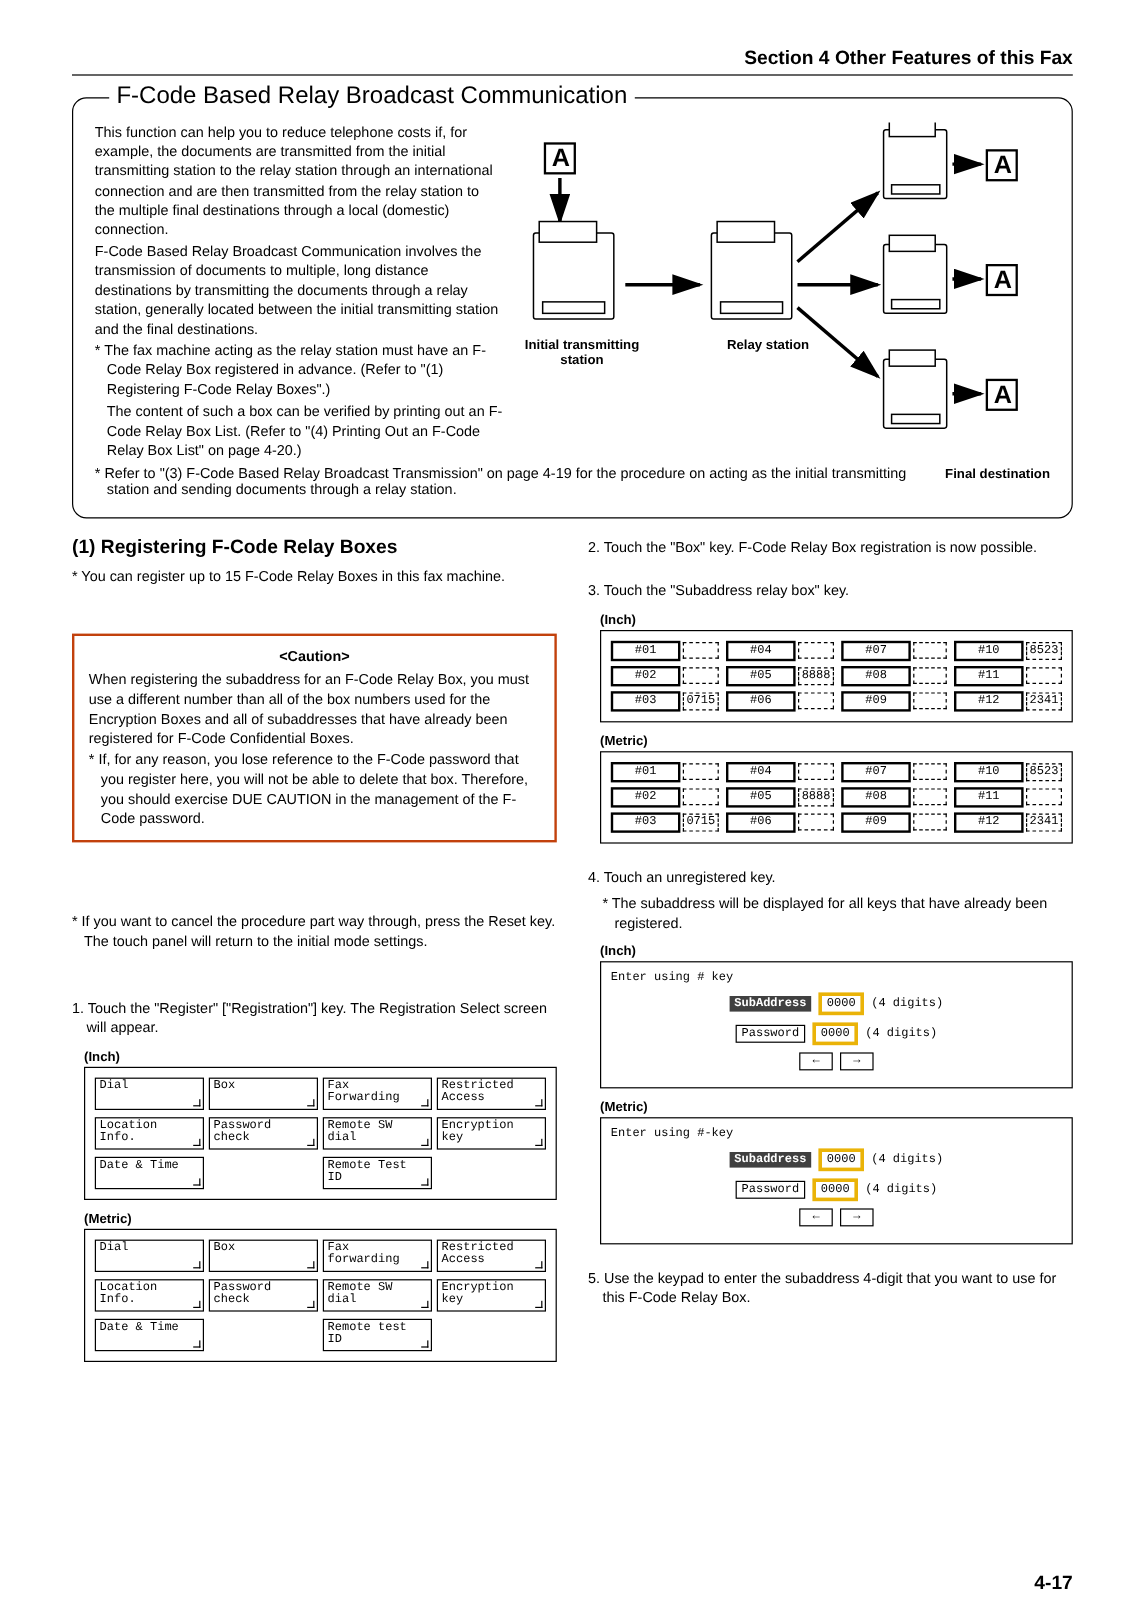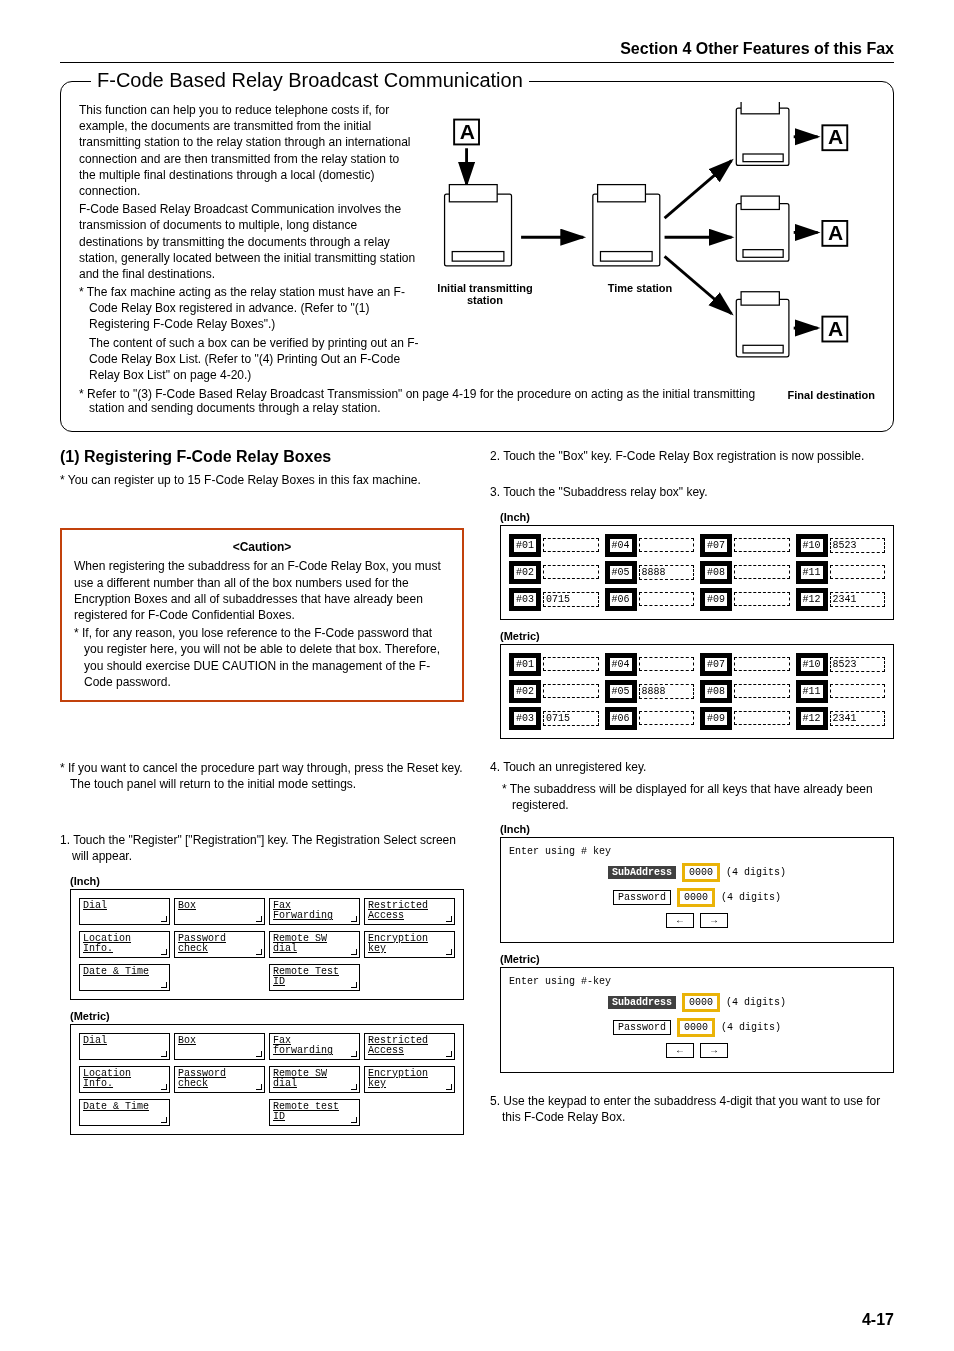--- a/index.html
+++ b/index.html
@@ -66,34 +66,33 @@
     display: grid;
     grid-template-columns: repeat(4, 1fr);
     gap: 6px 4px;
   }
   .reg-btn {
     border: 1px solid #000;
     padding: 2px 3px;
     min-height: 22px;
     line-height: 1.05;
     position: relative;
-    text-decoration: underline;
   }
   .reg-btn::after {
     content: "";
     position: absolute;
     right: 2px; bottom: 2px;
     width: 5px; height: 5px;
     border-right: 1px solid #000;
     border-bottom: 1px solid #000;
   }
   .reg-btn.noarrow::after { display: none; }
   .slot-grid { display: grid; grid-template-columns: repeat(4,1fr); gap:4px 6px; }
   .slot { display:flex; align-items:center; gap:2px; }
-  .slot-num { border:5px solid #000000; padding:1px 2px; min-width:20px; text-align:left; }
+  .slot-num { border:2px solid #000000; padding:1px 18px; min-width:20px; text-align:left; }
   .slot-val { border:1px dashed #000; flex:1; min-height:14px; padding:1px 2px; }
   .entry-box .row { display:flex; align-items:center; gap:6px; margin-bottom:6px; justify-content:center; }
   .entry-box .label-inv { background:#404040; color:#fff; padding:1px 4px; font-weight:bold;}
   .entry-box .label-norm { border:1px solid #000; padding:1px 4px; }
   .entry-box .val { border:3px solid #eab308; padding:1px 4px; }
   .arrow-btn { border:1px solid #000; padding:1px 10px; }
   .page-num { position:absolute; bottom:22px; right:60px; font-size:16px; font-weight:bold; }
   .final-dest-row { display:flex; align-items:flex-start; gap:8px; }
   .final-dest-row .notes { flex:1; }
   .final-dest-label { font-weight:bold; font-size:11px; white-space:nowrap; padding-top:4px;}
@@ -157,21 +156,21 @@
           <rect x="315" y="100" width="55" height="60" rx="2"></rect>
             <rect x="320" y="92" width="40" height="14"></rect>
             <rect x="322" y="148" width="42" height="8"></rect>
 
           <rect x="315" y="200" width="55" height="60" rx="2"></rect>
             <rect x="320" y="192" width="40" height="14"></rect>
             <rect x="322" y="248" width="42" height="8"></rect>
         </g>
       </svg>
       <div class="diag-label" style="left:0px; top:180px; width:100px;">Initial transmitting station</div>
-      <div class="diag-label" style="left:160px; top:180px; width:90px;">Time station</div>
+      <div class="diag-label" style="left:160px; top:180px; width:90px;">Relay station</div>
     </div>
   </div>
   <div class="final-dest-row">
     <div class="notes">
       <p class="star-note">* Refer to "(3) F-Code Based Relay Broadcast Transmission" on page 4-19 for the procedure on acting as the initial transmitting station and sending documents through a relay station.</p>
     </div>
     <div class="final-dest-label">Final destination</div>
   </div>
 </div>
 

